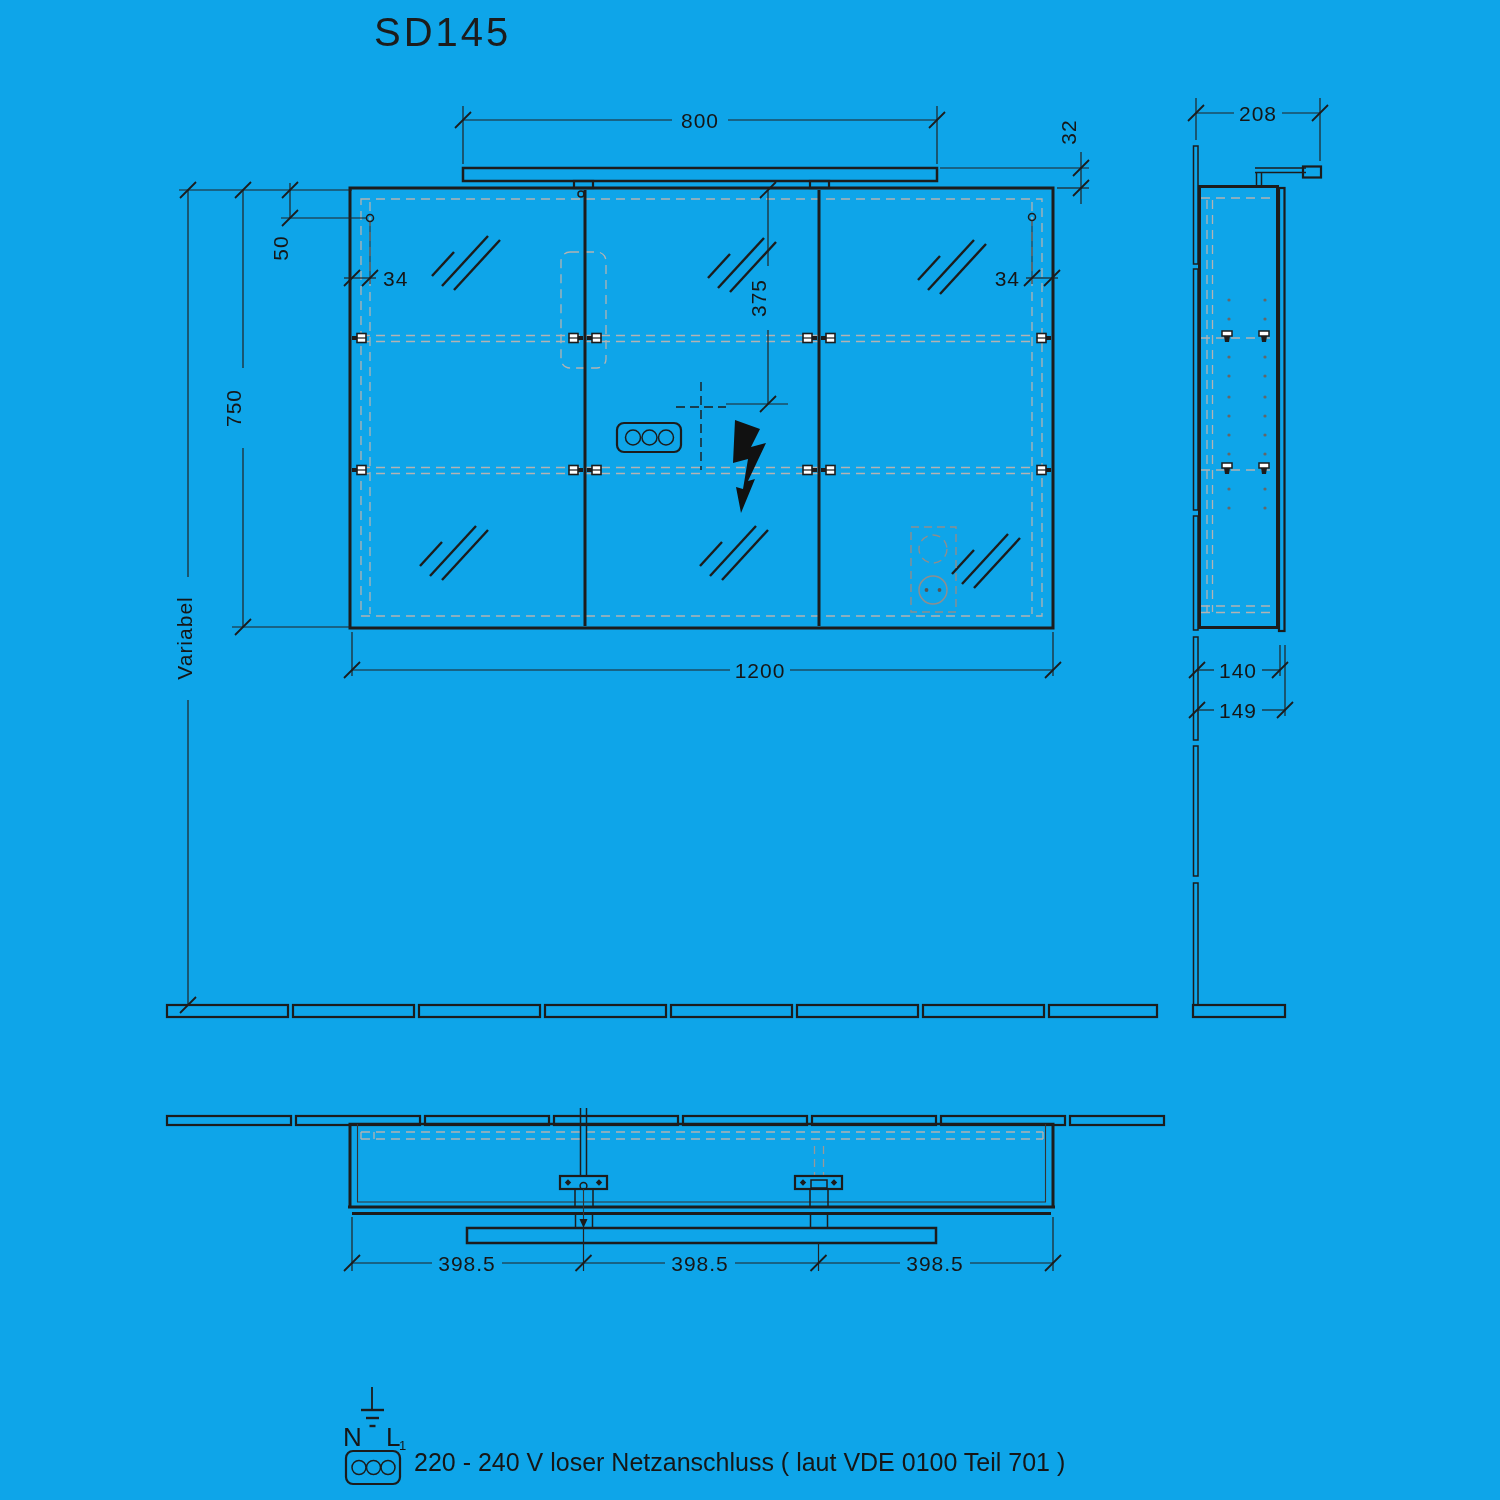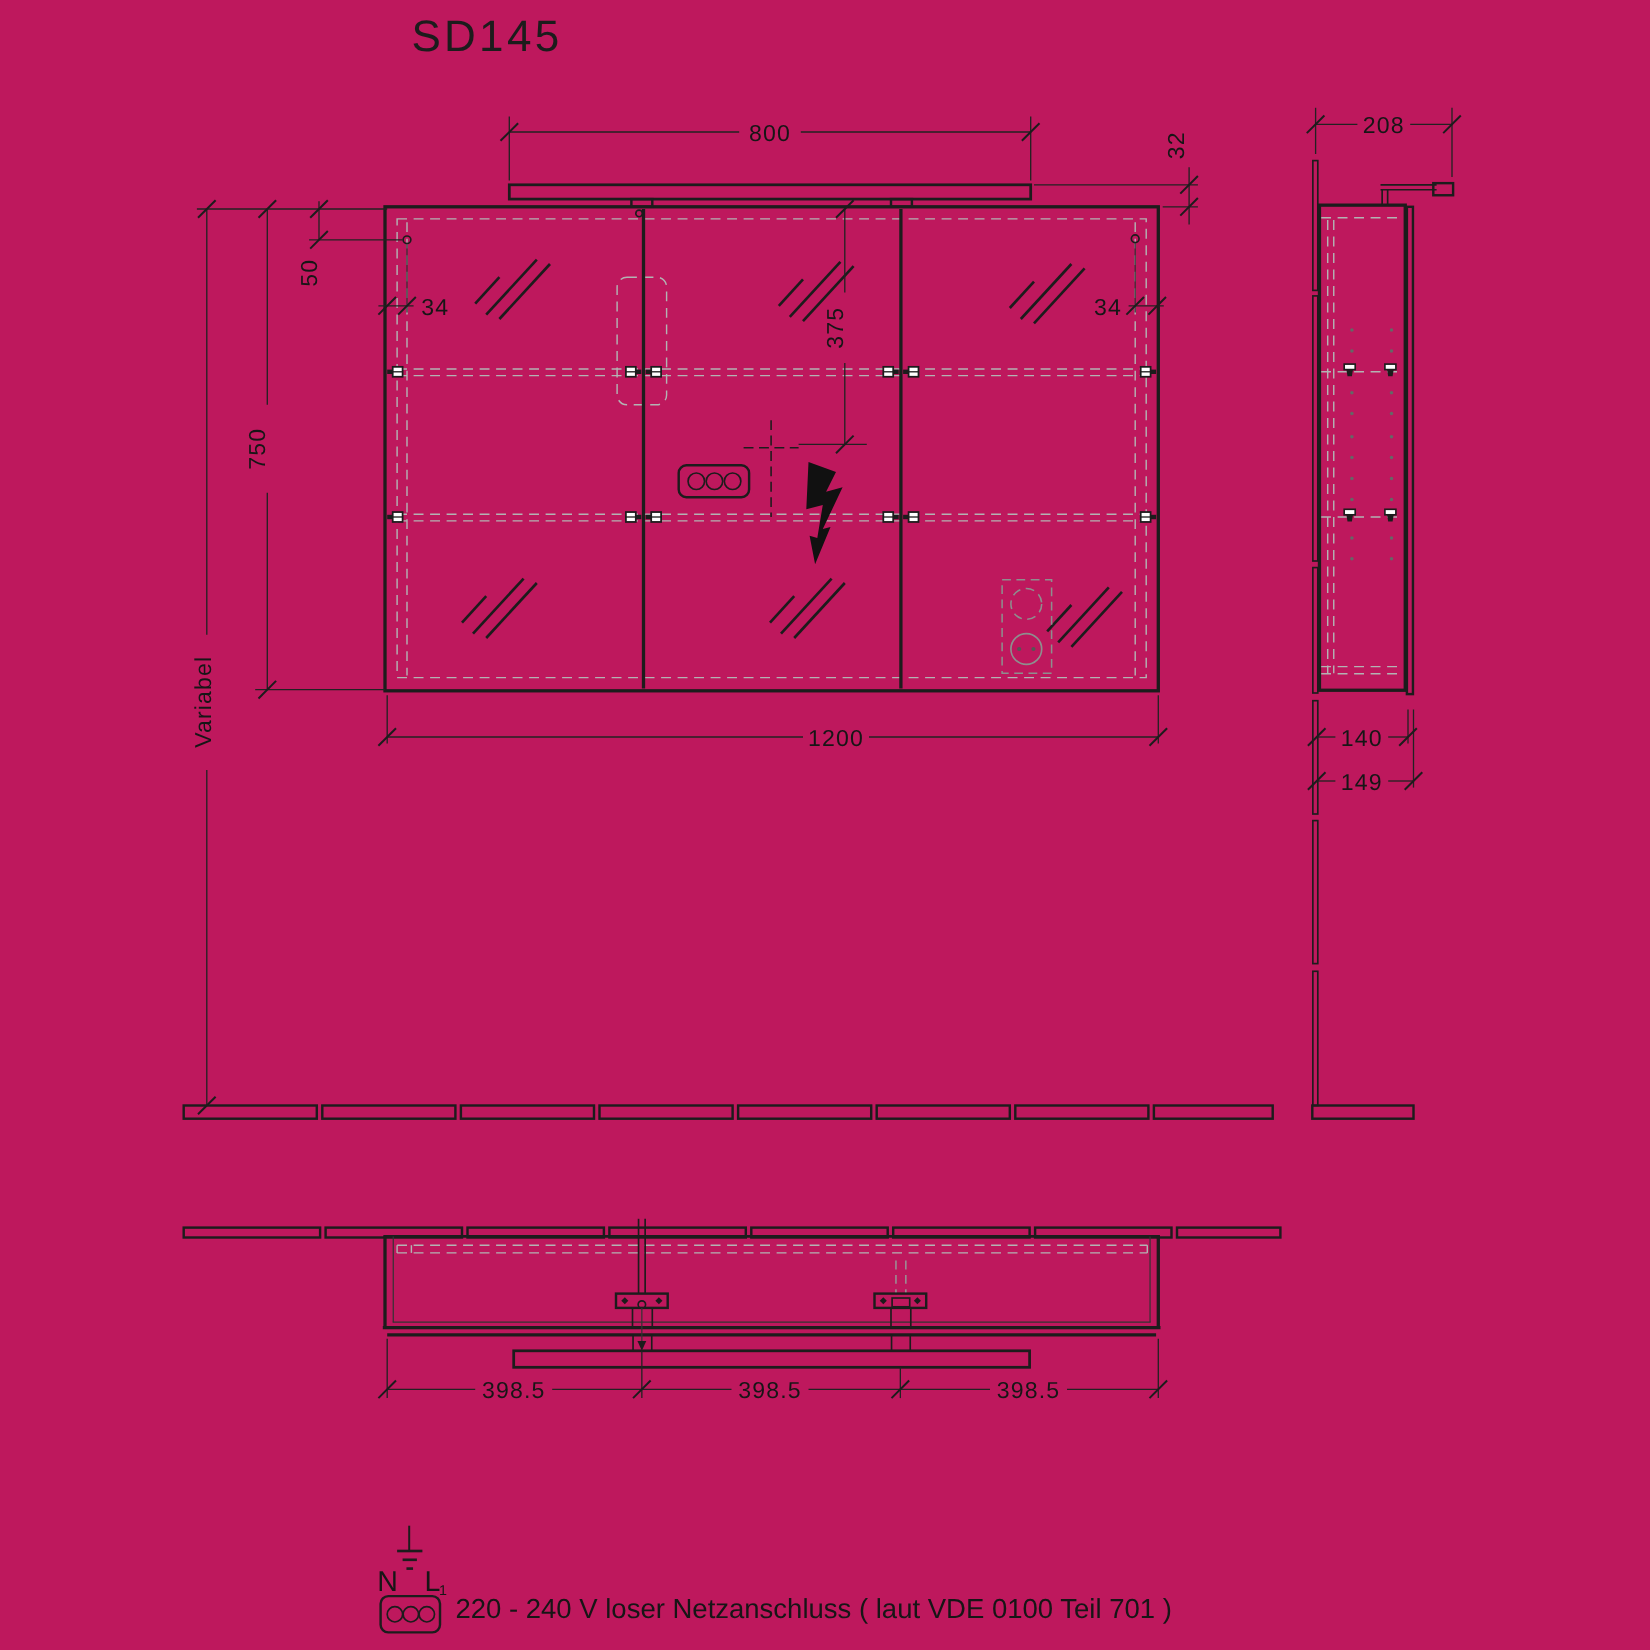--- a/index.html
+++ b/index.html
@@ -1,16 +1,16 @@
 <!DOCTYPE html>
 <html><head>
 <meta charset="utf-8">
 <style>
   html,body{margin:0;padding:0;background:#ffffff;}
-  .stage{position:relative;width:1500px;height:1500px;background:#be185d;overflow:hidden;}
+  .stage{position:relative;width:1500px;height:1500px;background:#0ea5e9;overflow:hidden;}
   svg text{font-family:"Liberation Sans","DejaVu Sans",sans-serif;fill:#161616;}
   .ol3{stroke:#1c1c1c;stroke-width:3;fill:none;}
   .ol25{stroke:#1c1c1c;stroke-width:2.5;fill:none;}
   .ol2{stroke:#1c1c1c;stroke-width:2.2;fill:none;}
   .ol15{stroke:#1c1c1c;stroke-width:1.5;fill:none;}
   .dim{stroke:#222;stroke-width:1.2;fill:none;}
   .thin{stroke:#333;stroke-width:1.1;fill:none;}
   .tick{stroke:#1c1c1c;stroke-width:1.8;fill:none;}
   .dsh{stroke:#b3b3b3;stroke-width:1.3;fill:none;stroke-dasharray:9 6;}
   .dshd{stroke:#8e8e8e;stroke-width:1.4;fill:none;stroke-dasharray:8 5;}

